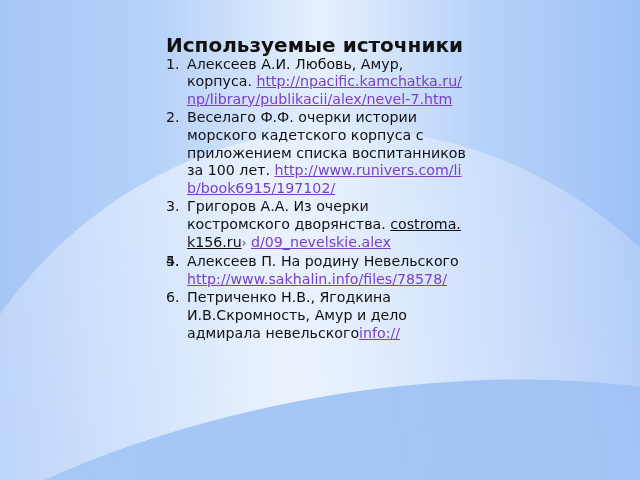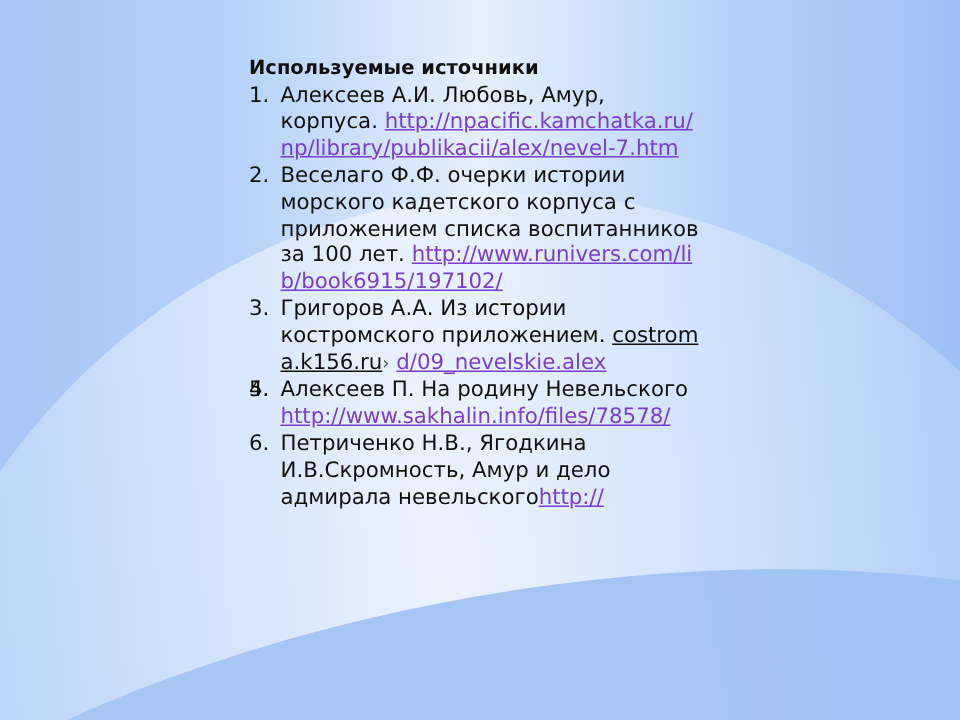--- a/index.html
+++ b/index.html
@@ -45,21 +45,21 @@
       left: 166px;
       top: 37px;
       width: 300px;
       color: #111;
       font-size: 14.2px;
       line-height: 17.6px;
     }
     .title {
       font-weight: bold;
       margin: 0 0 1px 0;
-      font-size: 13px;
+      font-size: 20px;
     }
     ol.sources {
       list-style: none;
       margin: 0;
       padding: 0;
     }
     ol.sources li {
       position: relative;
       padding-left: 21px;
       margin: 0 0 1px 0;
@@ -97,30 +97,30 @@
       <span>Алексеев А.И. Любовь, Амур, корпуса.</span>
       <a class="link">http://npacific.kamchatka.ru/np/library/publikacii/alex/nevel-7.htm</a>
     </li>
     <li>
       <span class="num">2.</span>
       <span>Веселаго Ф.Ф. очерки истории морского кадетского корпуса с приложением списка воспитанников за 100 лет.</span>
       <a class="link">http://www.runivers.com/lib/book6915/197102/</a>
     </li>
     <li>
       <span class="num">3.</span>
-      <span>Григоров А.А. Из истории костромского приложением.</span>
+      <span>Григоров А.А. Из очерки костромского дворянства.</span>
       <a class="link plain">costroma.k156.ru</a><span class="sep">›</span>
       <a class="link">d/09_nevelskie.alex</a>
     </li>
     <li>
       <span class="num">4.</span>
     </li>
     <li>
       <span class="num">5.</span>
       <span>Алексеев П. На родину Невельского</span>
       <a class="link">http://www.sakhalin.info/files/78578/</a>
     </li>
     <li>
       <span class="num">6.</span>
-      <span>Петриченко Н.В., Ягодкина И.В.Скромность, Амур и дело адмирала невельского</span><a class="link">http://</a>
+      <span>Петриченко Н.В., Ягодкина И.В.Скромность, Амур и дело адмирала невельского</span><a class="link">info://</a>
     </li>
   </ol>
 </div>
 
 </body></html>

